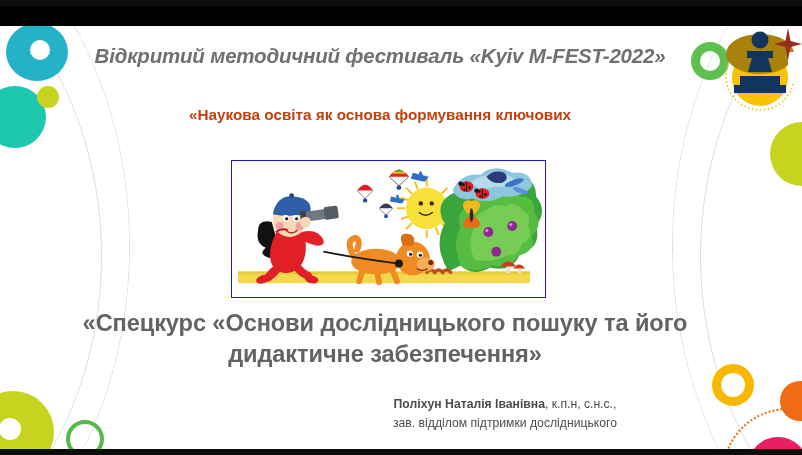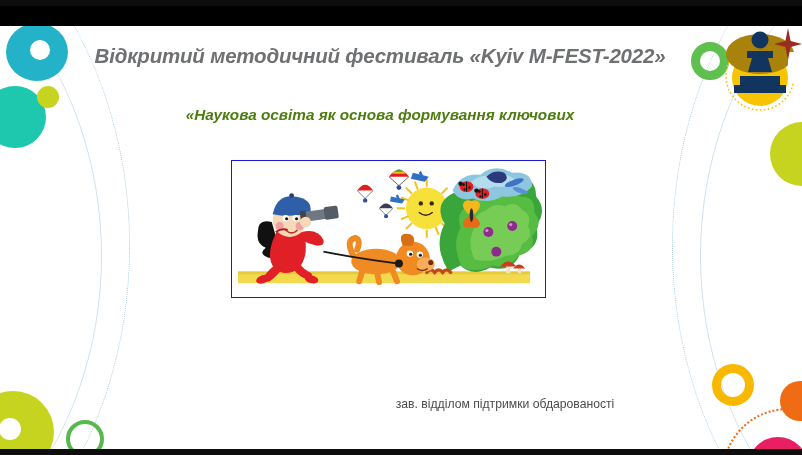--- a/index.html
+++ b/index.html
@@ -148,23 +148,22 @@
     color: #6f7072;
     letter-spacing: -0.2px;
     white-space: nowrap;
   }
   #subtitle-block {
     position: absolute;
     left: 70px; top: 78px;
     width: 620px;
     text-align: center;
     font-size: 15.3px;
-    font-style: italic;
     font-weight: 700;
-    color: #4d7c0f;
+    color: #c2410c;
     line-height: 1.45;
   }
   #subtitle-line-2 { display: block; }
 
   
   #illustration-frame {
     position: absolute;
     left: 231px; top: 134px;
     width: 315px; height: 138px;
     border: 1.5px solid #1a1ad6;
@@ -449,23 +448,30 @@
             <rect x="68" y="51" width="6" height="12" rx="1.5" fill="#3f454e" transform="rotate(-8 68 51)"></rect>
           </g>
 
           <circle cx="74" cy="62" r="5.5" fill="#f7d9b8"></circle>
 
           <path d="M44 72 q6 -4 12 -2" stroke="#b81820" stroke-width="2" fill="none"></path>
         </g>
       </svg>
     </div>
 
+    <div id="main-title">
+      <span>«Спецкурс «Основи дослідницького пошуку та його</span>
+      <span>дидактичне забезпечення»</span>
+    </div>
 
     <div id="author-block">
-      <div>зав. відділом підтримки обдарованості</div>
+      <div>
+        <span id="author-name">Поліхун Наталія Іванівна</span><span>, к.п.н, с.н.с.,</span>
+      </div>
+      <div>зав. відділом підтримки дослідницького</div>
     </div>
 
     <div id="page-number">1</div>
 
   </div>
 
   <div class="bar" id="bar-bottom"></div>
 </div>
 
 </body></html>

